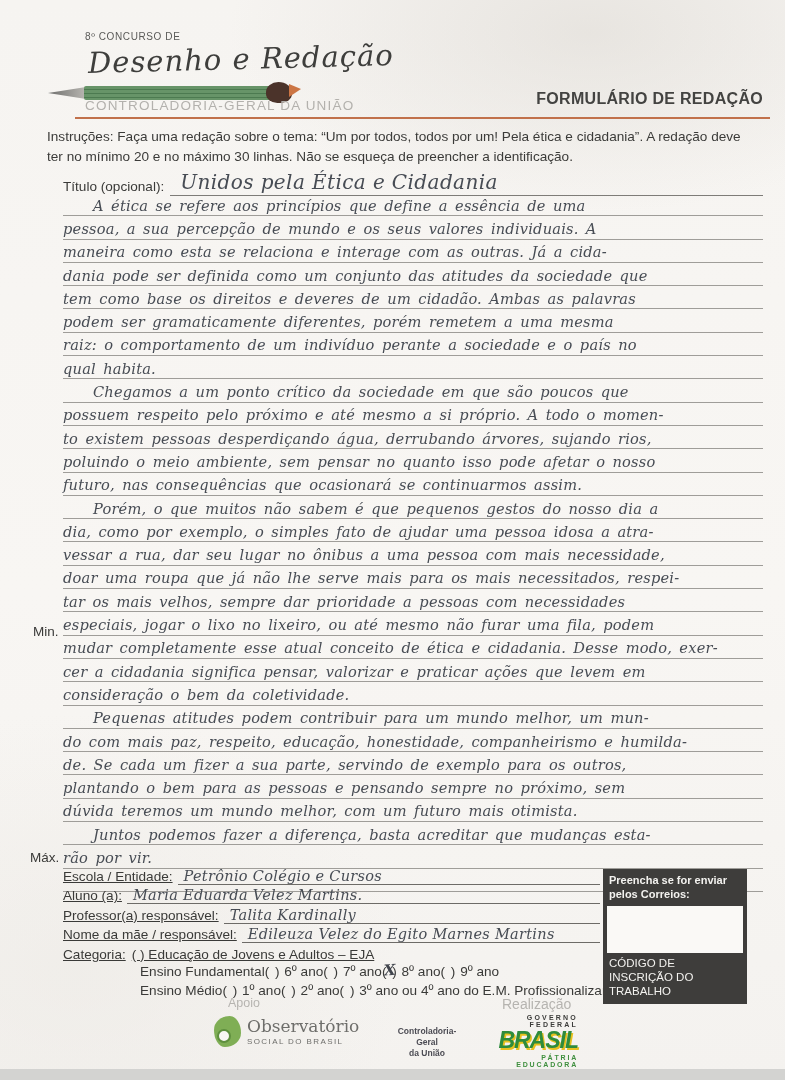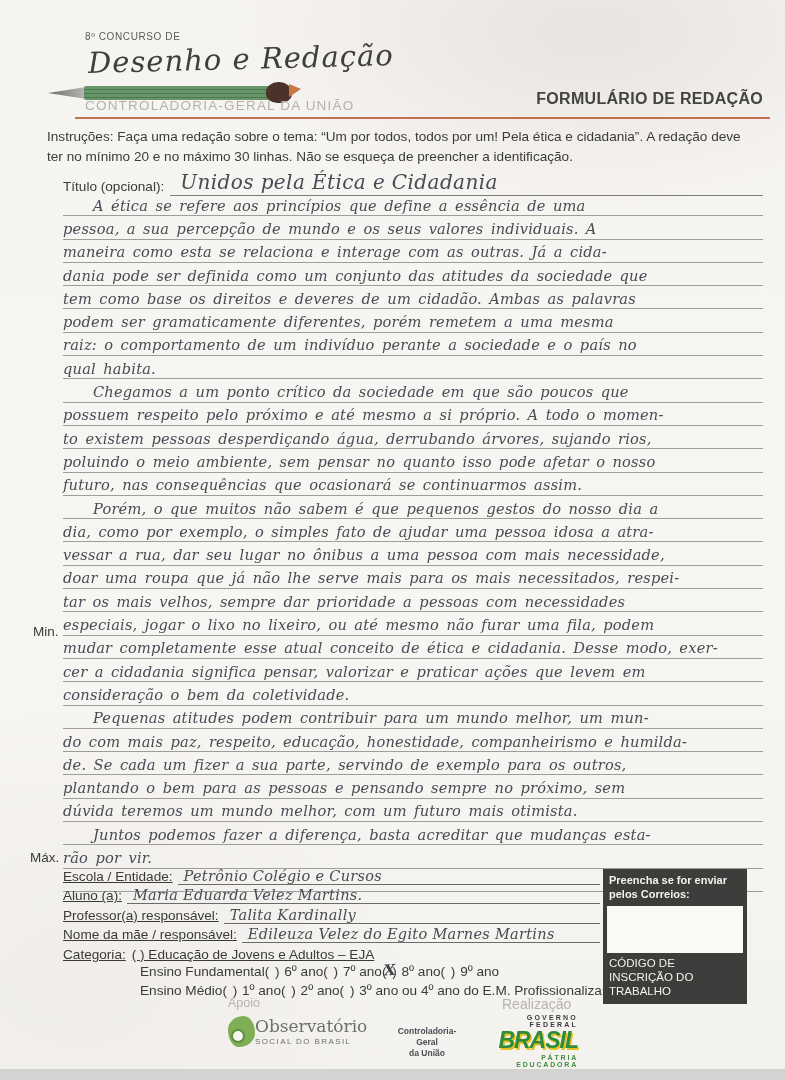--- a/index.html
+++ b/index.html
@@ -52,21 +52,21 @@
   .opt .box{letter-spacing:1px;}
   .opt .mark{position:absolute;left:2px;top:-3px;font-family:"DejaVu Serif",serif;font-style:italic;font-weight:bold;font-size:15px;color:#41454d;transform:rotate(-4deg);}
   
   .mail-box{position:absolute;left:604px;top:870px;width:142px;background:#3e3d3b;z-index:3;box-shadow:0 0 0 1px #3e3d3b;}
   .mail-box .head{color:#f3f2ef;font-size:11px;font-weight:bold;line-height:1.3;padding:3px 5px 4px 5px;}
   .mail-box .slot{background:#faf9f6;height:47px;margin:0 3px;}
   .mail-box .foot{color:#f3f2ef;font-size:11.5px;font-weight:normal;line-height:1.25;padding:3px 5px 4px 5px;}
   
   .apoio-label{position:absolute;left:228px;top:996px;font-size:12.5px;color:#b6b4b0;}
   .realizacao-label{position:absolute;left:478px;top:996px;font-size:14px;color:#b6b4b0;margin-left:24px;}
-  .obs-logo{position:absolute;left:228px;top:1016px;display:flex;align-items:center;}
+  .obs-logo{position:absolute;left:214px;top:1016px;display:flex;align-items:center;gap:6px;}
   .obs-map{width:27px;height:31px;background:#7fae55;border-radius:58% 42% 60% 40%/45% 55% 45% 55%;position:relative;}
   .obs-map .lens{position:absolute;left:3px;bottom:4px;width:10px;height:10px;background:#f8f7f4;border:2px solid #5e8f3e;border-radius:50%;}
   .obs-text .l1{font-family:"DejaVu Serif",serif;font-size:17px;color:#6e6e6b;line-height:1;}
   .obs-text .l2{font-size:8px;letter-spacing:1.4px;color:#6e6e6b;margin-top:2px;}
   .cgu-logo{position:absolute;left:392px;top:1026px;width:70px;text-align:center;font-size:8.5px;font-weight:bold;color:#4c4c54;line-height:1.3;}
   .brasil-logo{position:absolute;left:478px;top:1014px;width:100px;text-align:right;}
   .brasil-logo .top{font-size:7px;font-weight:bold;letter-spacing:2.2px;color:#3c3c3a;}
   .brasil-logo .name{font-size:23px;font-weight:bold;font-style:italic;color:#2f8c3c;letter-spacing:-1px;line-height:1;margin-top:1px;text-shadow:1.5px 1.5px 0 #e8c01e;}
   .brasil-logo .bottom{font-size:7px;font-weight:bold;letter-spacing:1.8px;color:#3f8f3e;margin-top:2px;}
   .bottom-strip{position:absolute;left:0;right:0;top:1069px;height:11px;background:#d3d3d1;}

